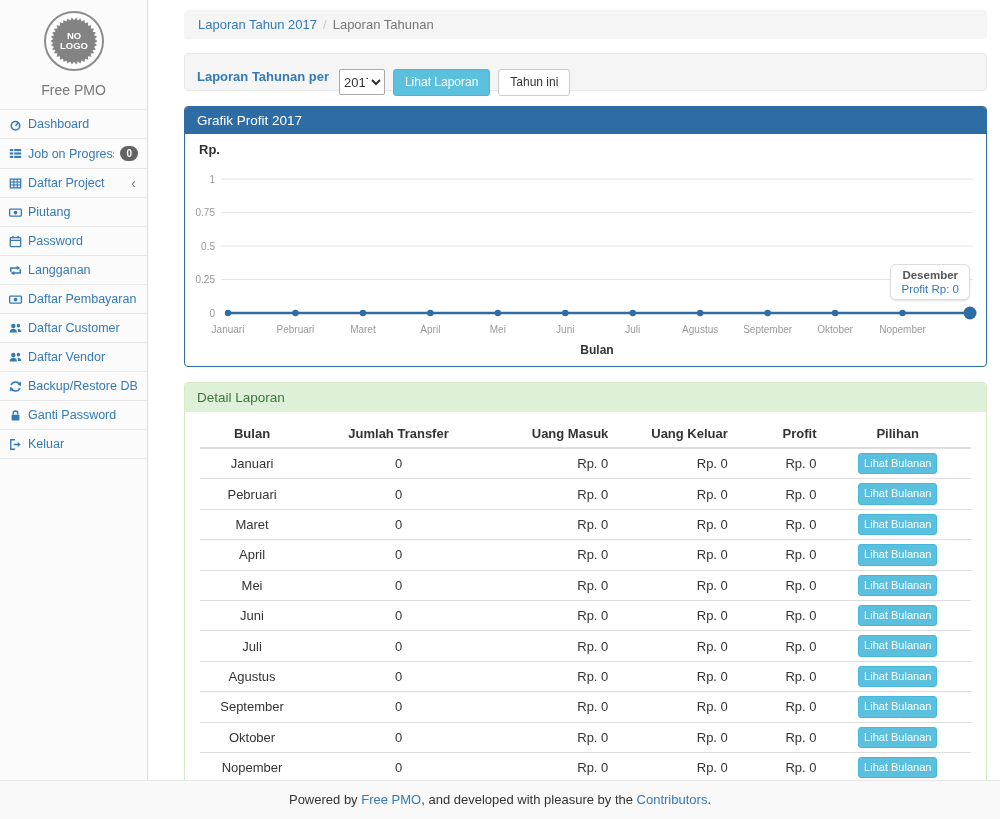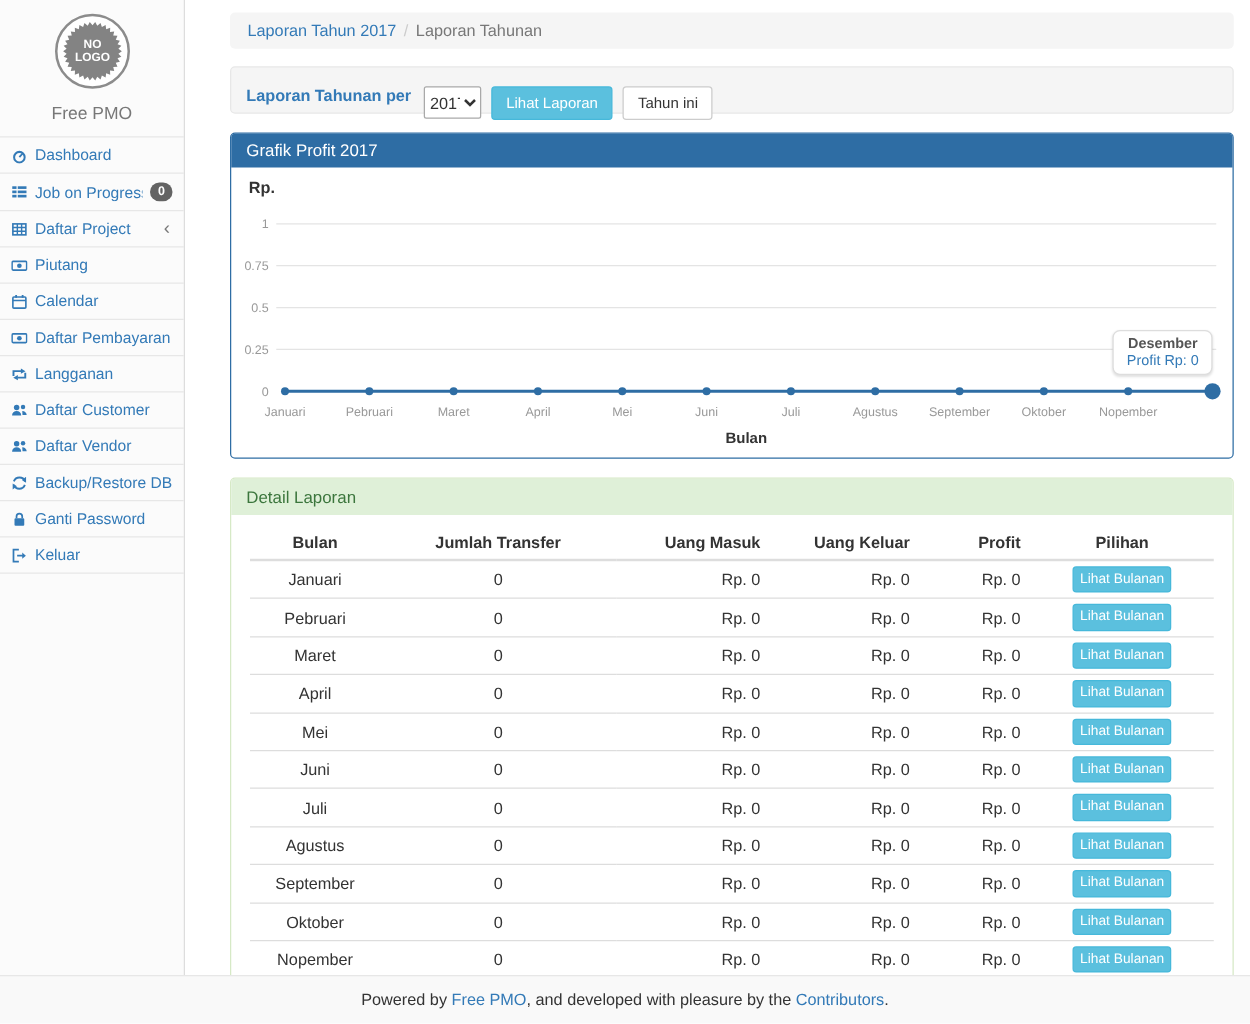--- a/index.html
+++ b/index.html
@@ -119,37 +119,37 @@
           </svg>
           <span class="side-label">Piutang</span>
         </a>
         <a href="#" class="side-item">
           <svg class="mi" viewBox="0 0 16 16">
             <rect x="1.6" y="3.2" width="12.8" height="11" rx="1" fill="none" stroke="currentColor" stroke-width="1.6"></rect>
             <line x1="1.6" y1="6.6" x2="14.4" y2="6.6" stroke="currentColor" stroke-width="1.6"></line>
             <line x1="4.8" y1="1.2" x2="4.8" y2="4" stroke="currentColor" stroke-width="1.8"></line>
             <line x1="11.2" y1="1.2" x2="11.2" y2="4" stroke="currentColor" stroke-width="1.8"></line>
           </svg>
-          <span class="side-label">Calendar</span>
-        </a>
-        <a href="#" class="side-item">
-          <svg class="mi" viewBox="0 0 16 16">
-            <rect x="0.8" y="3.8" width="14.4" height="8.6" rx="1" fill="none" stroke="currentColor" stroke-width="1.6"></rect>
-            <circle cx="8" cy="8.1" r="2.3" fill="currentColor"></circle>
-          </svg>
-          <span class="side-label">Daftar Pembayaran</span>
+          <span class="side-label">Password</span>
         </a>
         <a href="#" class="side-item">
           <svg class="mi" viewBox="0 0 16 16">
             <polyline points="2.2,9.5 2.2,4.8 9.8,4.8" fill="none" stroke="currentColor" stroke-width="1.9"></polyline>
             <polygon points="9.5,2.2 14,4.8 9.5,7.4" fill="currentColor"></polygon>
             <polyline points="13.8,6.5 13.8,11.2 6.2,11.2" fill="none" stroke="currentColor" stroke-width="1.9"></polyline>
             <polygon points="6.5,8.6 2,11.2 6.5,13.8" fill="currentColor"></polygon>
           </svg>
           <span class="side-label">Langganan</span>
+        </a>
+        <a href="#" class="side-item">
+          <svg class="mi" viewBox="0 0 16 16">
+            <rect x="0.8" y="3.8" width="14.4" height="8.6" rx="1" fill="none" stroke="currentColor" stroke-width="1.6"></rect>
+            <circle cx="8" cy="8.1" r="2.3" fill="currentColor"></circle>
+          </svg>
+          <span class="side-label">Daftar Pembayaran</span>
         </a>
         <a href="#" class="side-item">
           <svg class="mi" viewBox="0 0 16 16">
             <circle cx="5.3" cy="4.9" r="2.7" fill="currentColor"></circle>
             <path d="M0.8 12.8c0-2.7 2-4.4 4.5-4.4s4.5 1.7 4.5 4.4z" fill="currentColor"></path>
             <circle cx="11.6" cy="4.5" r="2.2" fill="currentColor"></circle>
             <path d="M10.8 8.3c2.5 0 4.4 1.6 4.4 4.1h-4.1z" fill="currentColor"></path>
           </svg>
           <span class="side-label">Daftar Customer</span>
         </a>

